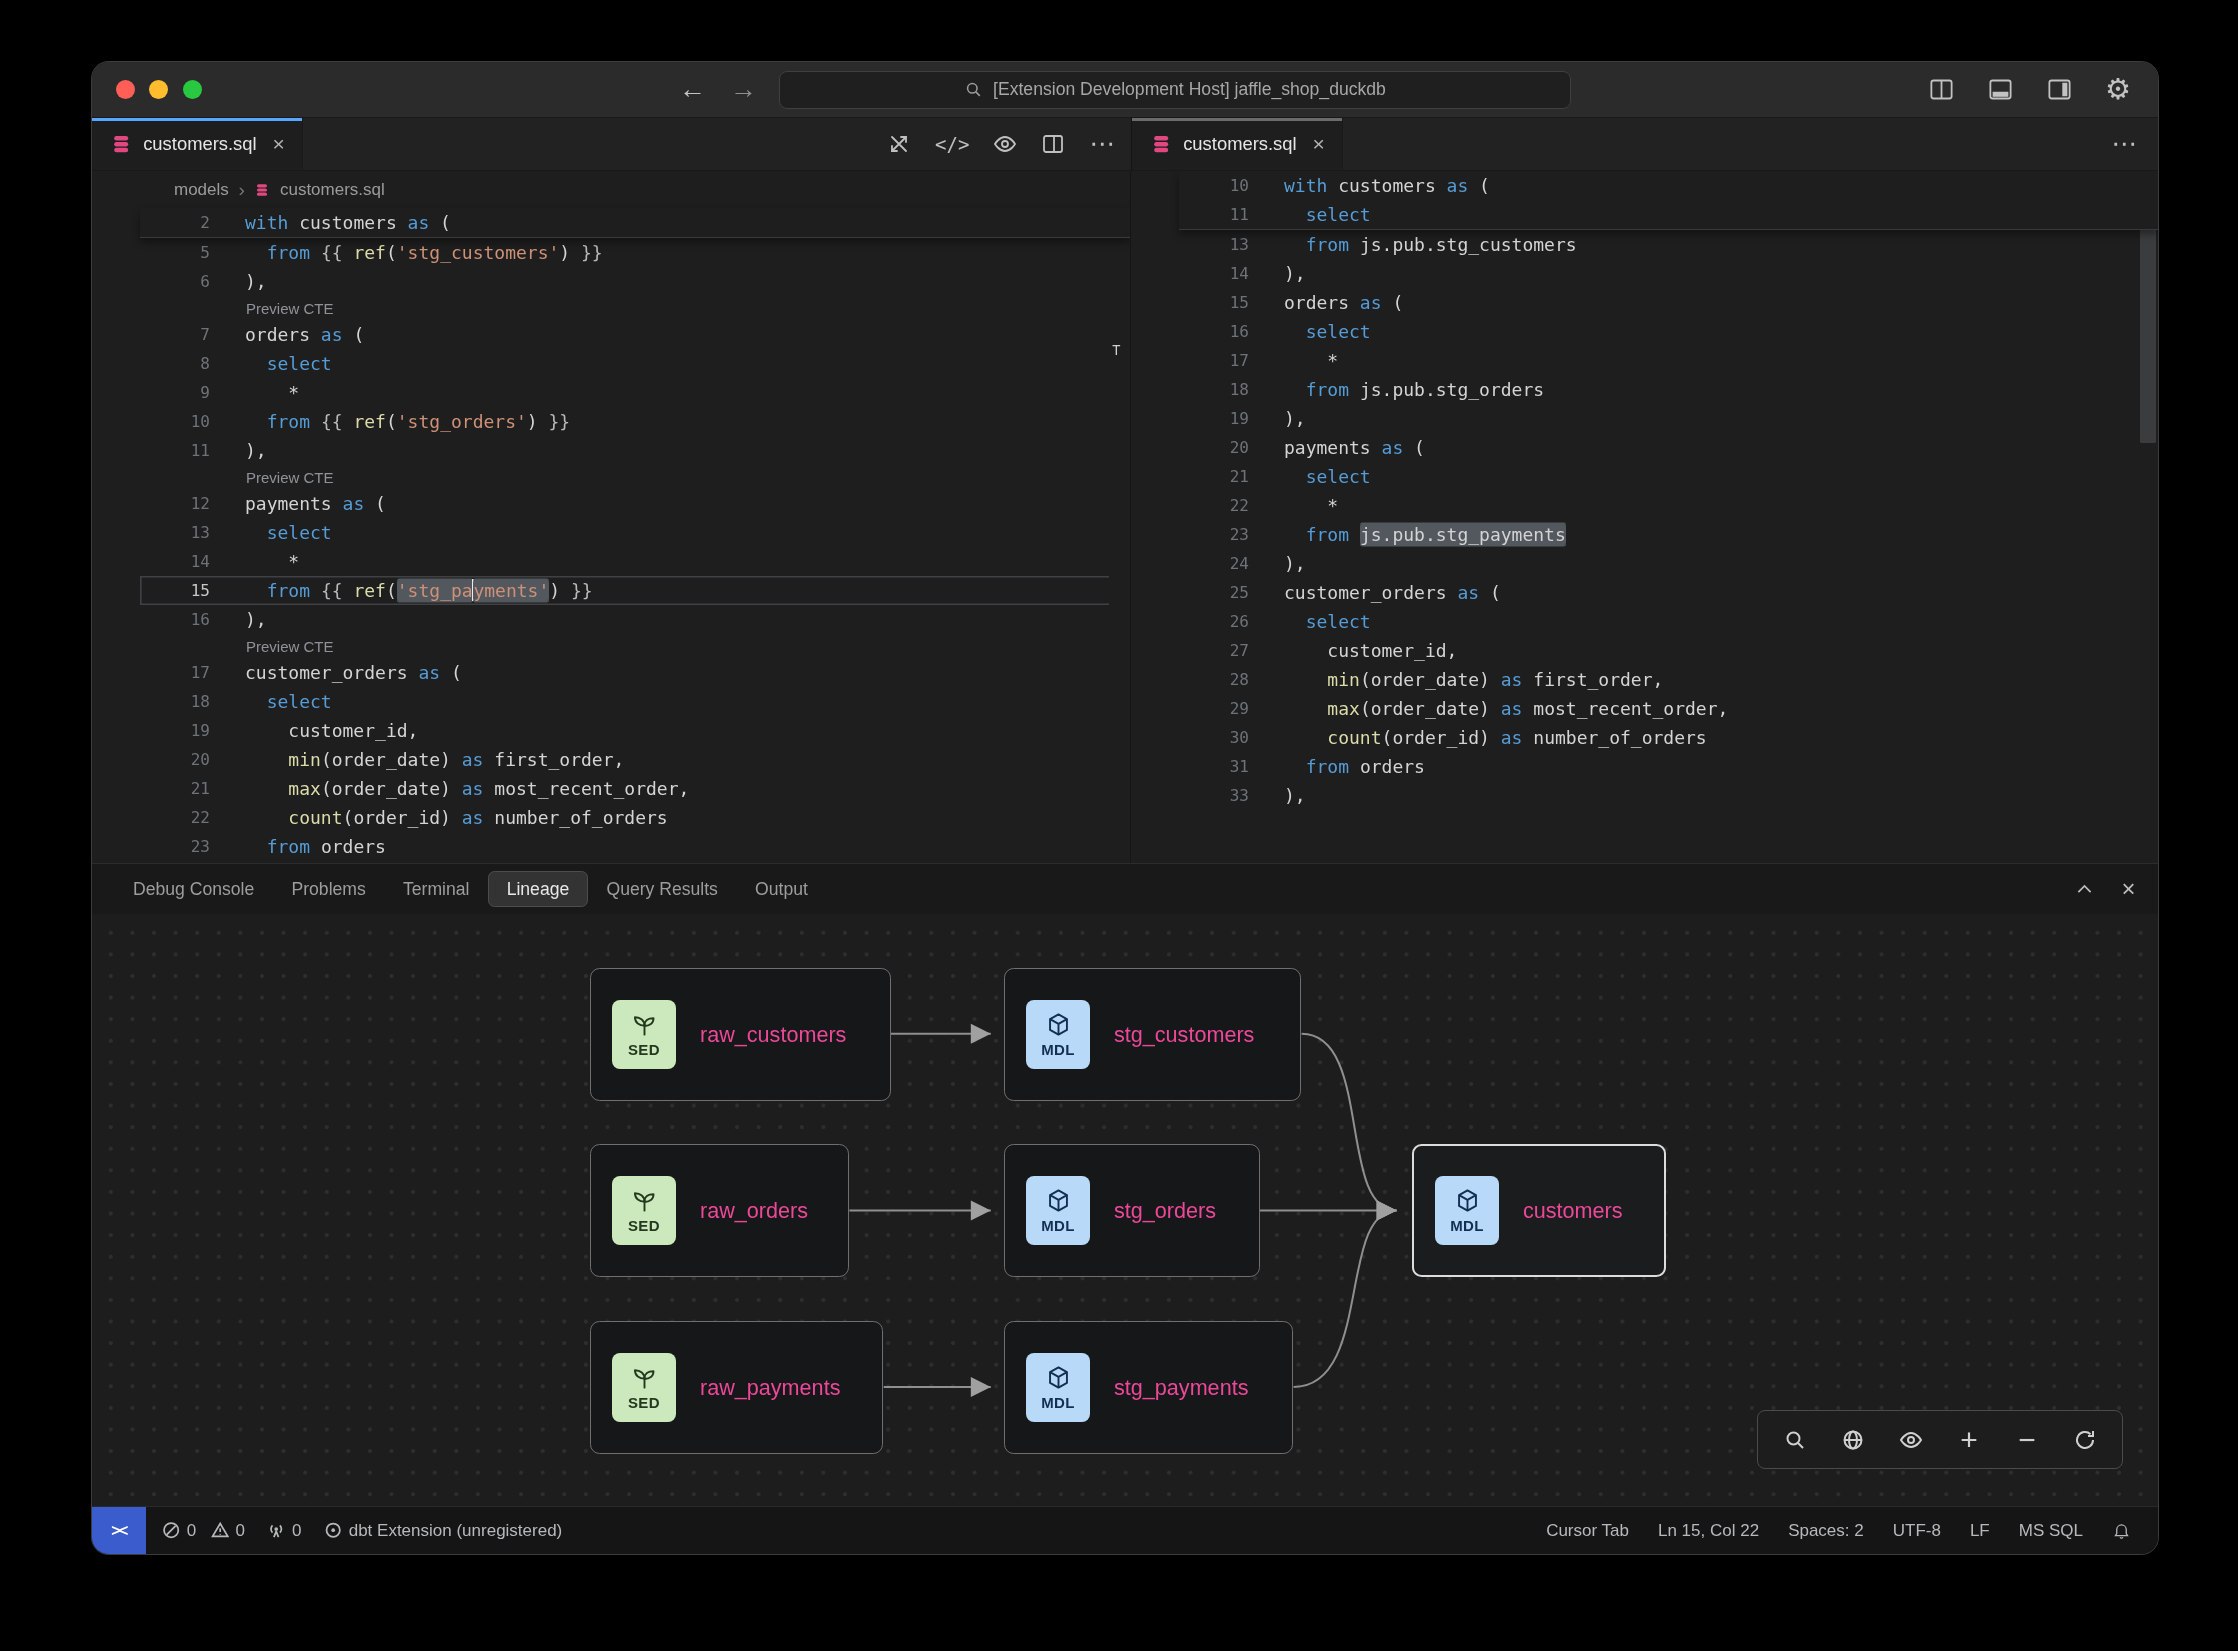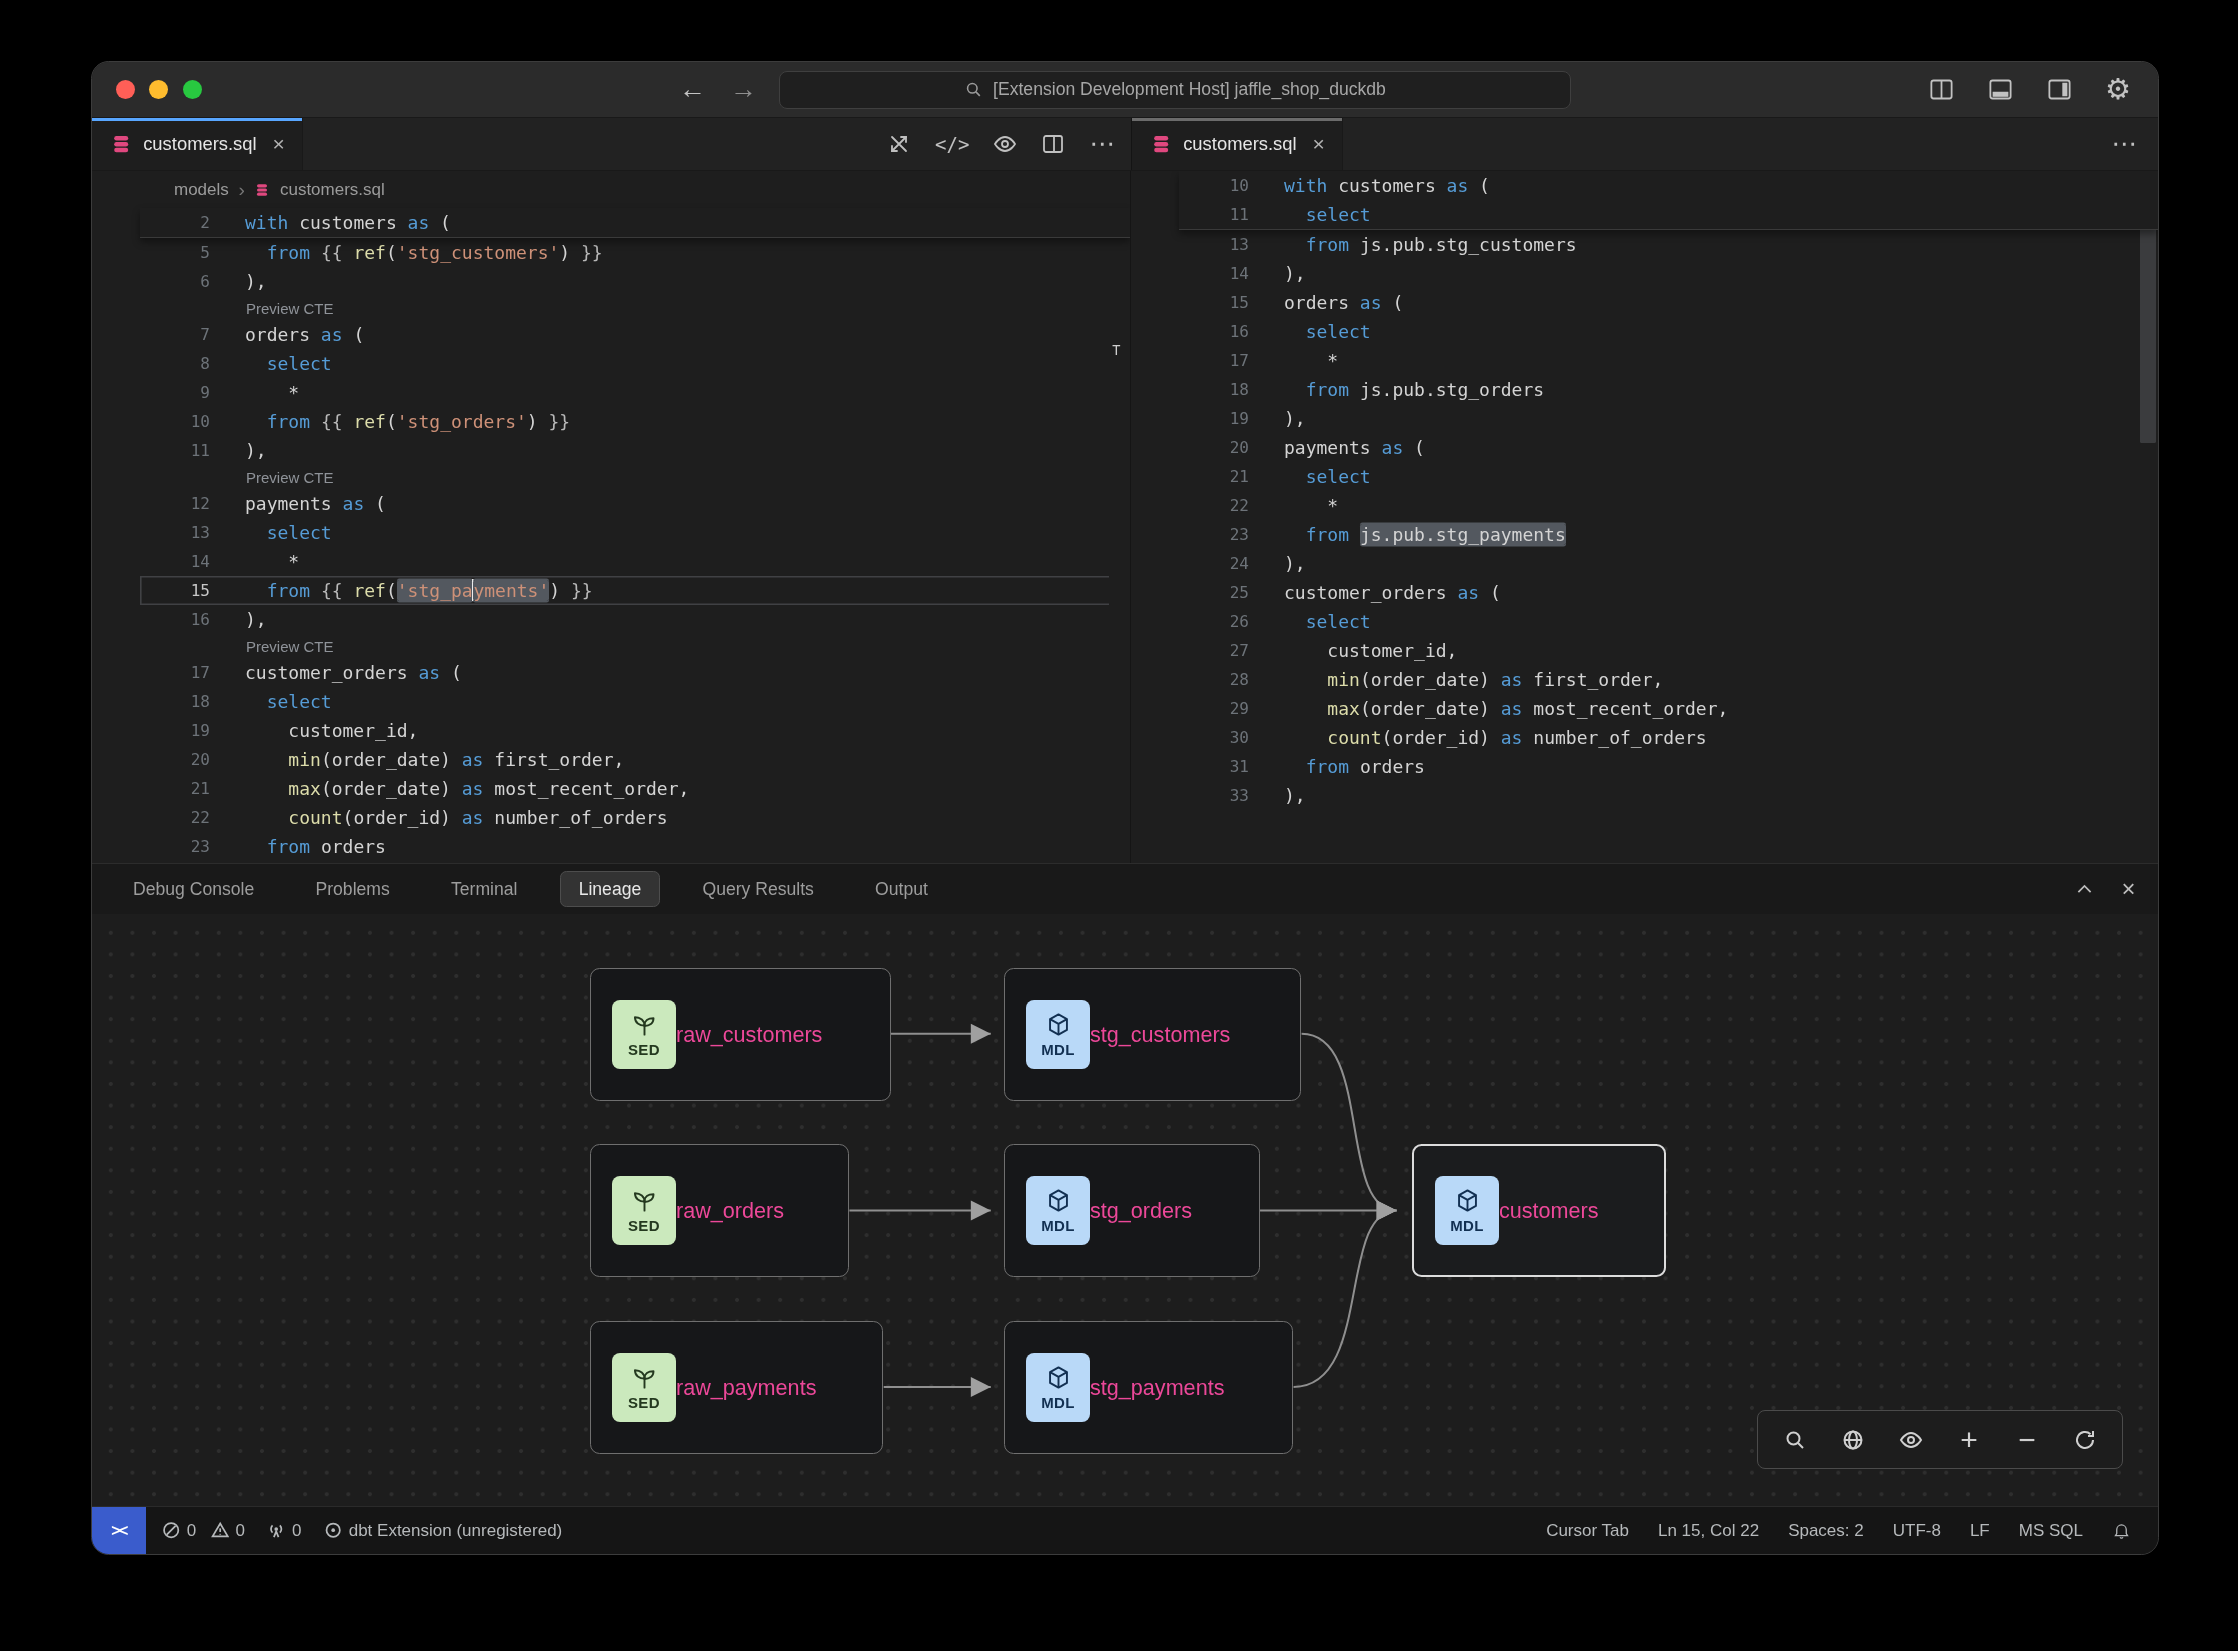--- a/index.html
+++ b/index.html
@@ -69,21 +69,21 @@
   .ptab{ background:none; border:0.8px solid transparent; border-radius:6.4px; padding:6.4px 17.6px; font-size:17.6px; color:#9d9d9d; font-family:inherit; }
   .ptab.active{ background:#333; border-color:#4d4d4d; color:#e8e8e8; }
   .panel-icons{ margin-left:auto; display:flex; align-items:center; gap:27px; color:#bdbdbd; }
   .panel-icons svg{ width:21px; height:21px; stroke:#bdbdbd; fill:none; stroke-width:2; }
   .panel-icons .x{ font-size:24px; line-height:1; }
   .lineage{ position:relative; flex:1; background:#1d1d1d; overflow:hidden;
     background-image:radial-gradient(circle,#2e2e2e 1.8px,transparent 2.2px); background-size:21.6px 21.6px; background-position:8px 8px; }
   .edges{ position:absolute; inset:0; width:100%; height:100%; overflow:visible; }
   .edge{ fill:none; stroke:#8f8f8f; stroke-width:2.5; }
   .node{ position:absolute; height:133px; background:#161719; border:1.6px solid #6f6f6f; border-radius:9.6px;
-    display:flex; align-items:center; padding-left:21px; }
+    display:flex; align-items:center; gap:24px; padding-left:21px; }
   .node.sel{ border:2.4px solid #dcdcdc; background:#1b1c1e; }
   .badge{ width:64px; height:69px; border-radius:8px; display:flex; flex-direction:column; align-items:center; justify-content:center; gap:2.4px; }
   .badge svg{ width:27px; height:27px; }
   .btxt{ font-size:15px; font-weight:700; letter-spacing:0.4px; }
   .nlabel{ color:#ec4899; font-size:21.6px; }
   .controls{ position:absolute; right:35px; bottom:37px; height:59px; display:flex; align-items:center; padding:0 8px;
     border:1.6px solid #4b4b4b; border-radius:8px; background:#1d1d1d; }
   .cbtn{ width:58px; height:100%; display:flex; align-items:center; justify-content:center; background:none; border:none; color:#d0d0d0; }
   .cbtn svg{ width:24px; height:24px; stroke:#d0d0d0; fill:none; stroke-width:2; }
   .cbtn.txt{ font-size:30px; line-height:1; font-weight:400; }
@@ -399,21 +399,21 @@
           </div>
         </div>
       <div class="vscroll">
           <div class="thumb"></div>
         </div>
     </div>
   </div>
 
   <div class="panel">
     <div class="panel-tabs">
-      <span id="panel-tabs-list" style="display:flex;align-items:flex-start;gap:24px;">
+      <span id="panel-tabs-list" style="display:flex;align-items:flex-start;gap:0;">
           <button class="ptab">Debug Console</button>
           <button class="ptab">Problems</button>
           <button class="ptab">Terminal</button>
           <button class="ptab active">Lineage</button>
           <button class="ptab">Query Results</button>
           <button class="ptab">Output</button>
         </span>
       <div class="panel-icons">
         <svg viewBox="0 0 24 24">
             <polyline points="5 15 12 8 19 15"></polyline>

